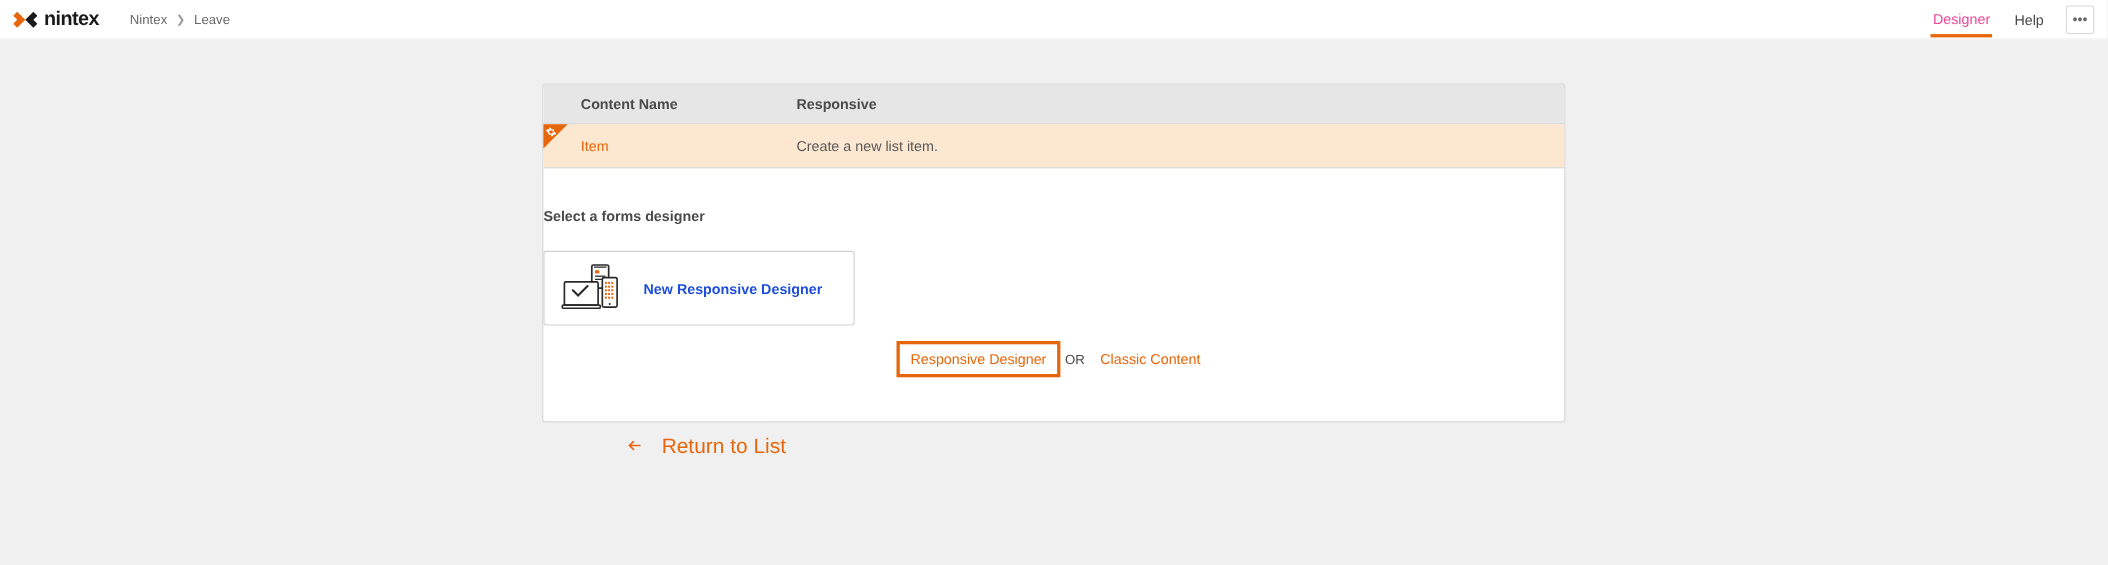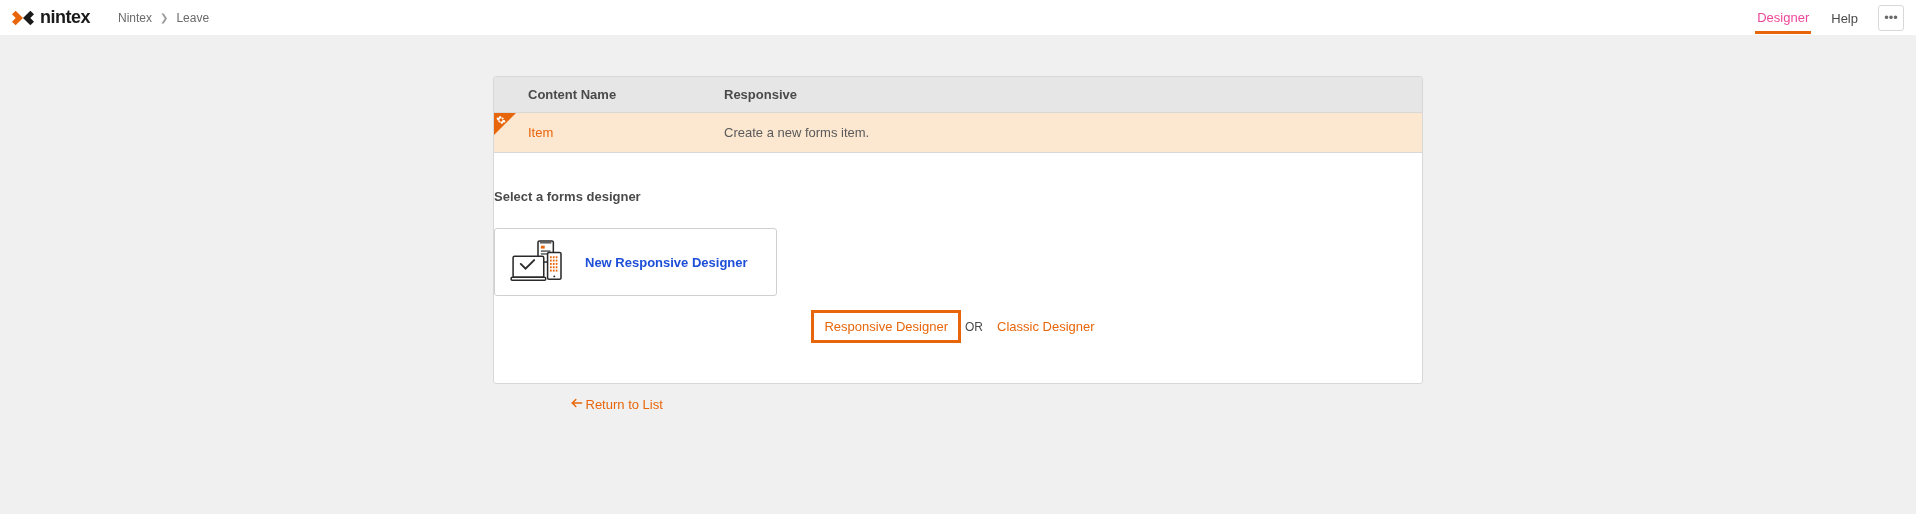--- a/index.html
+++ b/index.html
@@ -178,24 +178,24 @@
       font-size: 12px;
     }
     .footer-link-wrap {
       width: 785px;
       margin: 12px auto 0;
       padding: 0 4px;
     }
     .return-link {
       display: inline-flex;
       align-items: center;
-      gap: 2px;
+      gap: 18px;
       color: #e8660b;
       text-decoration: none;
-      font-size: 13px;
+      font-size: 19px;
       cursor: pointer;
     }
   </style>
 </head>
 <body>
 
 <div class="top-bar">
   <div class="logo">
     <span class="logo-mark">
       <svg viewBox="0 0 24 24" width="22" height="22">
@@ -227,21 +227,21 @@
         <div class="col-desc">Responsive</div>
       </div>
       <div class="table-row">
         <div class="row-badge"></div>
         <span class="row-badge-icon">
           <svg viewBox="0 0 24 24" width="10" height="10" fill="#fff">
             <path d="M12 8a4 4 0 100 8 4 4 0 000-8zm9 4a7 7 0 01-.1 1.2l2.1 1.6-2 3.4-2.5-1a7 7 0 01-2 1.2l-.4 2.6h-4l-.4-2.6a7 7 0 01-2-1.2l-2.5 1-2-3.4 2.1-1.6A7 7 0 013 12a7 7 0 01.1-1.2L1 9.2l2-3.4 2.5 1a7 7 0 012-1.2L7.9 3h4l.4 2.6a7 7 0 012 1.2l2.5-1 2 3.4-2.1 1.6c.1.4.1.8.1 1.2z"></path>
           </svg>
         </span>
         <div class="col-name"><a class="row-name-link">Item</a></div>
-        <div class="col-desc row-desc">Create a new forms item.</div>
+        <div class="col-desc row-desc">Create a new list item.</div>
       </div>
       <div class="panel-body">
         <div class="panel-title">Select a forms designer</div>
         <div class="designer-card">
           <span class="designer-icon">
             <svg viewBox="0 0 60 48" width="58" height="46">
               <rect x="30" y="2" width="16" height="22" rx="1.5" fill="none" stroke="#2a2a2a" stroke-width="1.6"></rect>
               <path d="M32 4 L44 4" stroke="#2a2a2a" stroke-width="1.2"></path>
               <rect x="33" y="7" width="4" height="3" fill="#e8660b"></rect>
               <rect x="33" y="12" width="10" height="1.2" fill="#2a2a2a"></rect>
@@ -266,21 +266,21 @@
               <rect x="45.5" y="32" width="1.8" height="2" fill="#e8660b"></rect>
               <rect x="48.5" y="32" width="1.8" height="2" fill="#e8660b"></rect>
               <circle cx="47" cy="39" r="1" fill="#2a2a2a"></circle>
             </svg>
           </span>
           <span class="designer-label">New Responsive Designer</span>
         </div>
         <div class="alt-links">
           <a class="alt-link highlighted">Responsive Designer</a>
           <span class="alt-or">OR</span>
-          <a class="alt-link">Classic Designer</a>
+          <a class="alt-link">Classic Content</a>
         </div>
       </div>
     </div>
     <div class="footer-link-wrap">
       <a class="return-link">
         <span>
           <svg viewBox="0 0 24 24" width="14" height="14" fill="none" stroke="#e8660b" stroke-width="2.5" stroke-linecap="round">
             <path d="M20 12 L4 12"></path>
             <path d="M10 6 L4 12 L10 18"></path>
           </svg>

